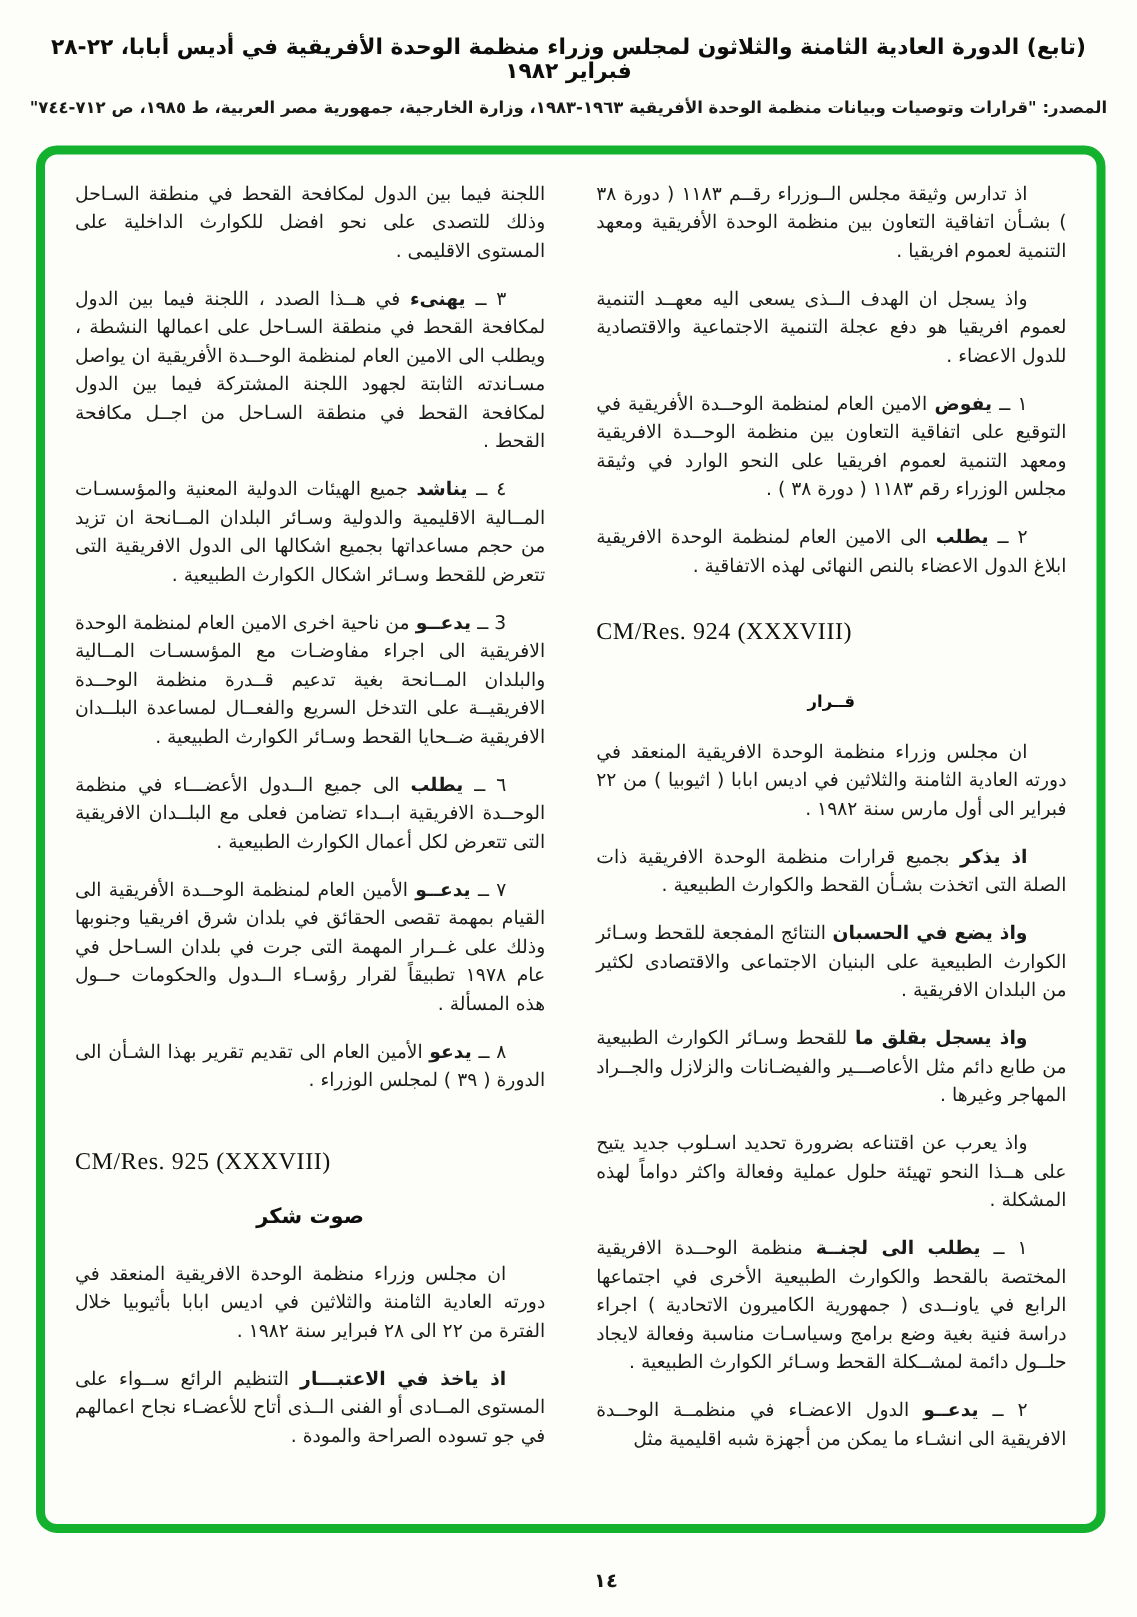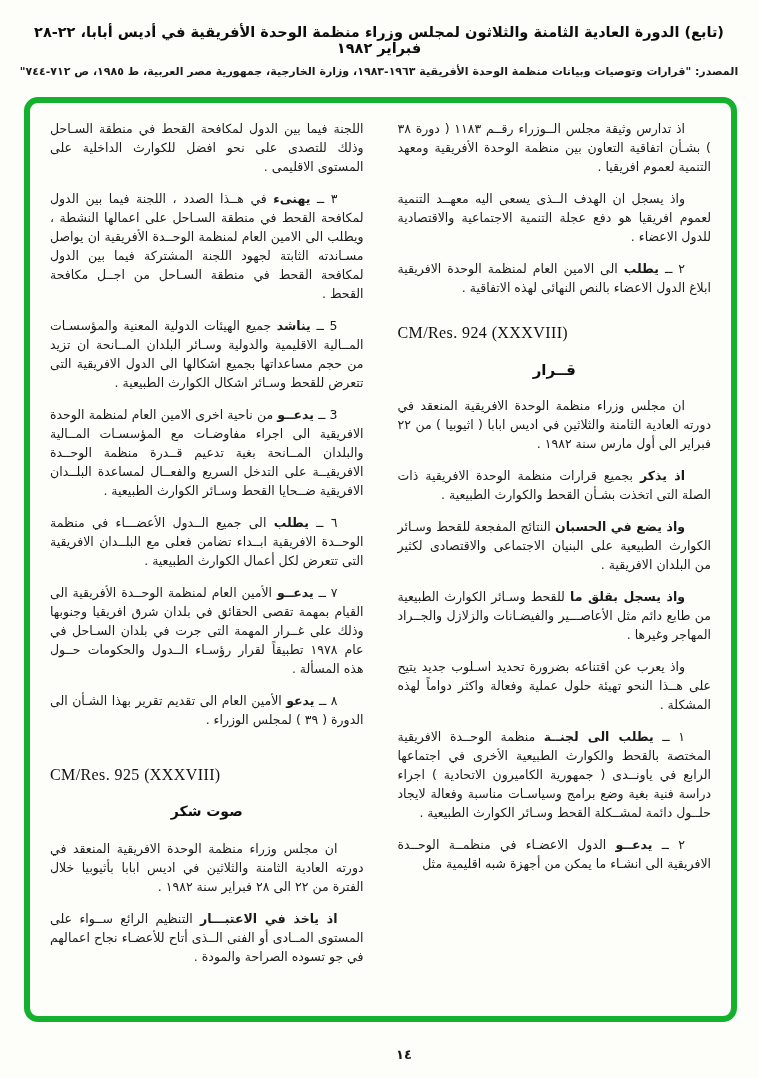--- a/index.html
+++ b/index.html
@@ -47,21 +47,21 @@
     direction:ltr;text-align:left;
     font-family:"Liberation Serif", serif;
     font-size:16px;letter-spacing:0.4px;
     margin:24px 0 14px 0;color:#111;
   }
   .ref-sp{margin-top:34px;}
   .heading{
     text-align:center;font-weight:bold;font-size:14px;
     margin:8px 0 16px 0;color:#0f0f0f;
   }
-  .heading-main{font-size:15px;letter-spacing:2px;margin:14px 0 14px 0;}
+  .heading-main{font-size:11px;letter-spacing:2px;margin:26px 0 14px 0;}
   
   .ftr{
     position:absolute;left:0;bottom:16px;width:100%;
     text-align:center;font-size:13px;font-weight:bold;color:#161616;padding-left:25px;
   }
 </style>
 </head>
 <body>
 
 <div class="page">
@@ -69,36 +69,37 @@
   <header class="hdr">
     <div class="hdr-line1">(تابع) الدورة العادية الثامنة والثلاثون لمجلس وزراء منظمة الوحدة الأفريقية في أديس أبابا، ٢٢-٢٨ فبراير ١٩٨٢</div>
     <div class="hdr-line2">المصدر: "قرارات وتوصيات وبيانات منظمة الوحدة الأفريقية ١٩٦٣-١٩٨٣، وزارة الخارجية، جمهورية مصر العربية، ط ١٩٨٥، ص ٧١٢-٧٤٤"</div>
   </header>
 
   <main class="frame">
 
     <section class="col">
       <p class="para indent"><span></span><span class="lead"></span><span>اذ تدارس وثيقة مجلس الــوزراء رقــم ١١٨٣ ( دورة ٣٨ ) بشـأن اتفاقية التعاون بين منظمة الوحدة الأفريقية ومعهد التنمية لعموم افريقيا .</span></p>
       <p class="para indent"><span></span><span class="lead"></span><span>واذ يسجل ان الهدف الــذى يسعى اليه معهــد التنمية لعموم افريقيا هو دفع عجلة التنمية الاجتماعية والاقتصادية للدول الاعضاء .</span></p>
+      <p class="para indent"><span>١ ــ </span><span class="lead">يفوض</span><span> الامين العام لمنظمة الوحــدة الأفريقية في التوقيع على اتفاقية التعاون بين منظمة الوحــدة الافريقية ومعهد التنمية لعموم افريقيا على النحو الوارد في وثيقة مجلس الوزراء رقم ١١٨٣ ( دورة ٣٨ ) .</span></p>
       <p class="para indent"><span>٢ ــ </span><span class="lead">يطلب</span><span> الى الامين العام لمنظمة الوحدة الافريقية ابلاغ الدول الاعضاء بالنص النهائى لهذه الاتفاقية .</span></p>
       <p class="ref">CM/Res. 924 (XXXVIII)</p>
       <h3 class="heading heading-main">قــرار</h3>
       <p class="para indent"><span></span><span class="lead"></span><span>ان مجلس وزراء منظمة الوحدة الافريقية المنعقد في دورته العادية الثامنة والثلاثين في اديس ابابا ( اثيوبيا ) من ٢٢ فبراير الى أول مارس سنة ١٩٨٢ .</span></p>
       <p class="para indent"><span></span><span class="lead">اذ يذكر</span><span> بجميع قرارات منظمة الوحدة الافريقية ذات الصلة التى اتخذت بشـأن القحط والكوارث الطبيعية .</span></p>
       <p class="para indent"><span></span><span class="lead">واذ يضع في الحسبان</span><span> النتائج المفجعة للقحط وسـائر الكوارث الطبيعية على البنيان الاجتماعى والاقتصادى لكثير من البلدان الافريقية .</span></p>
       <p class="para indent"><span></span><span class="lead">واذ يسجل بقلق ما</span><span> للقحط وسـائر الكوارث الطبيعية من طابع دائم مثل الأعاصـــير والفيضـانات والزلازل والجــراد المهاجر وغيرها .</span></p>
       <p class="para indent"><span></span><span class="lead"></span><span>واذ يعرب عن اقتناعه بضرورة تحديد اسـلوب جديد يتيح على هــذا النحو تهيئة حلول عملية وفعالة واكثر دواماً لهذه المشكلة .</span></p>
       <p class="para indent"><span>١ ــ </span><span class="lead">يطلب الى لجنــة</span><span> منظمة الوحــدة الافريقية المختصة بالقحط والكوارث الطبيعية الأخرى في اجتماعها الرابع في ياونــدى ( جمهورية الكاميرون الاتحادية ) اجراء دراسة فنية بغية وضع برامج وسياسـات مناسبة وفعالة لايجاد حلــول دائمة لمشــكلة القحط وسـائر الكوارث الطبيعية .</span></p>
       <p class="para indent"><span>٢ ــ </span><span class="lead">يدعــو</span><span> الدول الاعضـاء في منظمــة الوحــدة الافريقية الى انشـاء ما يمكن من أجهزة شبه اقليمية مثل</span></p>
     </section>
 
     <section class="col">
       <p class="para"><span></span><span class="lead"></span><span>اللجنة فيما بين الدول لمكافحة القحط في منطقة السـاحل وذلك للتصدى على نحو افضل للكوارث الداخلية على المستوى الاقليمى .</span></p>
       <p class="para indent"><span>٣ ــ </span><span class="lead">يهنىء</span><span> في هــذا الصدد ، اللجنة فيما بين الدول لمكافحة القحط في منطقة السـاحل على اعمالها النشطة ، ويطلب الى الامين العام لمنظمة الوحــدة الأفريقية ان يواصل مسـاندته الثابتة لجهود اللجنة المشتركة فيما بين الدول لمكافحة القحط في منطقة السـاحل من اجــل مكافحة القحط .</span></p>
-      <p class="para indent"><span>5 ــ </span><span class="lead">يناشد</span><span> جميع الهيئات الدولية المعنية والمؤسسـات المــالية الاقليمية والدولية وسـائر البلدان المــانحة ان تزيد من حجم مساعداتها بجميع اشكالها الى الدول الافريقية التى تتعرض للقحط وسـائر اشكال الكوارث الطبيعية .</span></p>
+      <p class="para indent"><span>٤ ــ </span><span class="lead">يناشد</span><span> جميع الهيئات الدولية المعنية والمؤسسـات المــالية الاقليمية والدولية وسـائر البلدان المــانحة ان تزيد من حجم مساعداتها بجميع اشكالها الى الدول الافريقية التى تتعرض للقحط وسـائر اشكال الكوارث الطبيعية .</span></p>
       <p class="para indent"><span>3 ــ </span><span class="lead">يدعــو</span><span> من ناحية اخرى الامين العام لمنظمة الوحدة الافريقية الى اجراء مفاوضـات مع المؤسسـات المــالية والبلدان المــانحة بغية تدعيم قــدرة منظمة الوحــدة الافريقيــة على التدخل السريع والفعــال لمساعدة البلــدان الافريقية ضــحايا القحط وسـائر الكوارث الطبيعية .</span></p>
       <p class="para indent"><span>٦ ــ </span><span class="lead">يطلب</span><span> الى جميع الــدول الأعضـــاء في منظمة الوحــدة الافريقية ابــداء تضامن فعلى مع البلــدان الافريقية التى تتعرض لكل أعمال الكوارث الطبيعية .</span></p>
       <p class="para indent"><span>٧ ــ </span><span class="lead">يدعــو</span><span> الأمين العام لمنظمة الوحــدة الأفريقية الى القيام بمهمة تقصى الحقائق في بلدان شرق افريقيا وجنوبها وذلك على غــرار المهمة التى جرت في بلدان السـاحل في عام ١٩٧٨ تطبيقاً لقرار رؤسـاء الــدول والحكومات حــول هذه المسألة .</span></p>
       <p class="para indent"><span>٨ ــ </span><span class="lead">يدعو</span><span> الأمين العام الى تقديم تقرير بهذا الشـأن الى الدورة ( ٣٩ ) لمجلس الوزراء .</span></p>
       <p class="ref ref-sp">CM/Res. 925 (XXXVIII)</p>
       <h3 class="heading">صوت شكر</h3>
       <p class="para indent"><span></span><span class="lead"></span><span>ان مجلس وزراء منظمة الوحدة الافريقية المنعقد في دورته العادية الثامنة والثلاثين في اديس ابابا بأثيوبيا خلال الفترة من ٢٢ الى ٢٨ فبراير سنة ١٩٨٢ .</span></p>
       <p class="para indent"><span></span><span class="lead">اذ ياخذ في الاعتبـــار</span><span> التنظيم الرائع ســواء على المستوى المــادى أو الفنى الــذى أتاح للأعضـاء نجاح اعمالهم في جو تسوده الصراحة والمودة .</span></p>
     </section>
 

